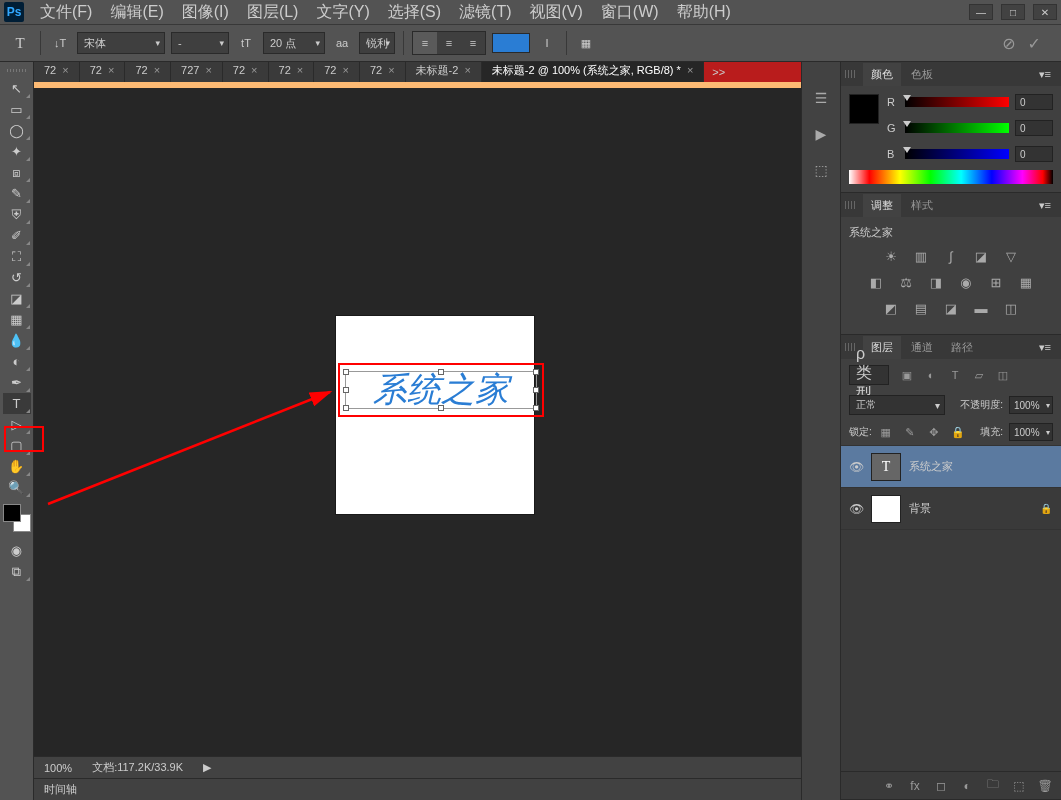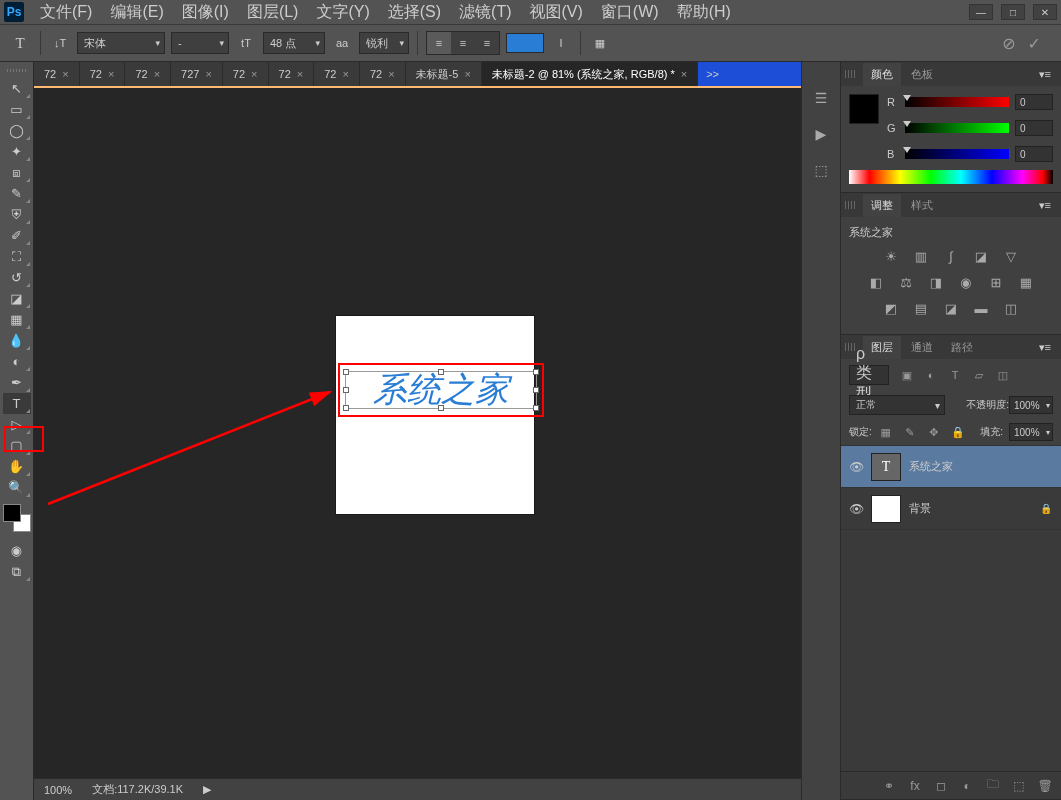--- a/index.html
+++ b/index.html
@@ -12,41 +12,41 @@
 .win-btn{width:24px;height:16px;border:1px solid #333;background:#424242;display:flex;align-items:center;justify-content:center;font-size:10px;cursor:pointer}
 .optionbar{height:38px;background:#535353;border-top:1px solid #383838;border-bottom:1px solid #2a2a2a;display:flex;align-items:center;padding:0 8px;gap:6px}
 .tool-icon{width:24px;height:24px;display:flex;align-items:center;justify-content:center;font-family:serif;font-size:15px}
 .divider{width:1px;height:24px;background:#383838;margin:0 2px}
 .swap-icon{width:22px;height:22px;display:flex;align-items:center;justify-content:center}
 .dropdown{height:22px;background:#3f3f3f;border:1px solid #2a2a2a;display:flex;align-items:center;padding:0 6px;color:#ccc;font-size:11px;position:relative;cursor:pointer}
 .dropdown::after{content:"▾";position:absolute;right:4px;font-size:9px}
 .dd-font{width:88px}
 .dd-style{width:58px}
 .dd-size{width:62px}
-.dd-aa{width:50px}
+.dd-aa{width:36px}
 .align-group{display:flex;border:1px solid #2a2a2a}
 .align-btn{width:24px;height:22px;background:#3f3f3f;display:flex;align-items:center;justify-content:center;cursor:pointer}
 .align-btn.active{background:#5a5a5a}
 .color-swatch{width:38px;height:20px;border:1px solid #2a2a2a;cursor:pointer}
 .opt-icon{width:22px;height:22px;display:flex;align-items:center;justify-content:center;cursor:pointer}
 .commit-group{display:flex;gap:12px;margin-left:auto;margin-right:12px}
 .commit-btn{font-size:16px;cursor:pointer;color:#999}
 .main-area{display:flex;height:calc(800px - 62px)}
 .toolbox{width:34px;background:#535353;border-right:1px solid #2a2a2a;display:flex;flex-direction:column;padding:4px 0;position:relative}
 .tool-grip{height:8px;display:flex;align-items:center;justify-content:center;margin-bottom:4px}
 .tool-grip::before{content:"";width:20px;height:3px;background:repeating-linear-gradient(90deg,#777 0 1px,transparent 1px 3px)}
 .tool{width:28px;height:21px;margin:0 auto;display:flex;align-items:center;justify-content:center;font-size:13px;cursor:pointer;position:relative;color:#ccc}
 .tool.active{background:#3a3a3a}
 .tool .corner{position:absolute;right:1px;bottom:1px;width:0;height:0;border-left:4px solid transparent;border-bottom:4px solid #888}
 .color-tools{margin-top:6px;position:relative;height:36px}
 .fg-bg{position:relative;width:28px;height:28px;margin:0 auto}
 .fg{position:absolute;width:18px;height:18px;background:#000;border:1px solid #888;z-index:2}
 .bg{position:absolute;width:18px;height:18px;background:#fff;border:1px solid #888;right:0;bottom:0}
 .doc-area{flex:1;background:#262626;display:flex;flex-direction:column;position:relative}
-.tab-strip{height:26px;background:#1d4ed8;display:flex;align-items:flex-end;border-bottom:2px solid #fdba74;overflow:hidden}
+.tab-strip{height:26px;background:#b91c1c;display:flex;align-items:flex-end;border-bottom:6px solid #fdba74;overflow:hidden}
 .doc-tab{height:24px;padding:0 10px;display:flex;align-items:center;gap:6px;background:#3a3a3a;border-right:1px solid #2a2a2a;font-size:11px;cursor:pointer;white-space:nowrap}
 .doc-tab.active{background:#262626;color:#fff}
 .close-x{font-size:11px;color:#999}
 .tab-overflow{padding:0 8px;color:#ccc;cursor:pointer;align-self:center}
 .canvas-wrap{flex:1;position:relative;overflow:hidden}
 .canvas{position:absolute;left:302px;top:228px;width:198px;height:198px;background:#fff;box-shadow:0 0 0 1px #1a1a1a}
 .text-box{position:absolute;left:304px;top:275px;width:206px;height:54px;border:2px solid red;display:flex;align-items:center;justify-content:center}
 .text-inner{border:1px solid #999;width:192px;height:38px;display:flex;align-items:center;justify-content:center;position:relative}
 .text-content{font-family:"SimSun",serif;font-size:34px;color:#2a7dd4;font-style:italic}
 .handle{position:absolute;width:6px;height:6px;background:#fff;border:1px solid #666}
@@ -80,21 +80,21 @@
 .spectrum{height:14px;margin-top:8px;background:linear-gradient(90deg,#fff 0%,#f00 10%,#ff0 25%,#0f0 40%,#0ff 55%,#00f 70%,#f0f 85%,#f00 95%,#000 100%)}
 .adjust-panel{padding:8px}
 .adjust-title{font-size:11px;margin-bottom:8px}
 .adjust-row{display:flex;justify-content:center;gap:12px;margin-bottom:10px}
 .adjust-icon{width:18px;height:16px;cursor:pointer;color:#aaa;font-size:13px;display:flex;align-items:center;justify-content:center}
 .layers-panel{flex:1;display:flex;flex-direction:column}
 .layers-toolbar{padding:6px 8px;display:flex;align-items:center;gap:6px}
 .layer-filter{height:20px;background:#333;border:1px solid #222;padding:0 6px;font-size:16px;display:flex;align-items:center;width:40px}
 .filter-icons{display:flex;gap:8px;margin-left:4px}
 .filter-icon{width:16px;height:16px;cursor:pointer;color:#999;font-size:11px;display:flex;align-items:center;justify-content:center}
-.layers-opts{padding:4px 8px;display:flex;align-items:center;font-size:10px}
+.layers-opts{padding:4px 8px;display:flex;align-items:center;gap:6px;font-size:10px}
 .blend-dd{width:96px;height:20px;background:#333;border:1px solid #222;padding:0 6px;display:flex;align-items:center;position:relative}
 .blend-dd::after{content:"▾";position:absolute;right:4px}
 .opacity-label{margin-left:auto}
 .pct-input{width:44px;height:18px;background:#333;border:1px solid #222;padding:0 4px;display:flex;align-items:center;font-size:10px;position:relative}
 .pct-input::after{content:"▾";position:absolute;right:2px;font-size:8px}
 .lock-row{padding:4px 8px;display:flex;align-items:center;gap:6px;font-size:10px;border-bottom:1px solid #333}
 .lock-icons{display:flex;gap:8px}
 .layer-list{flex:1;background:#3a3a3a;overflow:auto}
 .layer-item{height:42px;display:flex;align-items:center;padding:0 8px;gap:8px;border-bottom:1px solid #333;cursor:pointer}
 .layer-item.selected{background:#5b7aa0}
@@ -131,21 +131,21 @@
   </div>
 </div>
 
 <div class="optionbar">
   <div class="tool-icon">T</div>
   <div class="divider"></div>
   <div class="swap-icon">↓T</div>
   <div class="dropdown dd-font">宋体</div>
   <div class="dropdown dd-style">-</div>
   <div class="opt-icon">tT</div>
-  <div class="dropdown dd-size">48 点</div>
+  <div class="dropdown dd-size">20 点</div>
   <div class="opt-icon">aa</div>
   <div class="dropdown dd-aa">锐利</div>
   <div class="divider"></div>
   <div class="align-group">
     <div class="align-btn active">≡</div>
     <div class="align-btn">≡</div>
     <div class="align-btn">≡</div>
   </div>
   <div class="color-swatch" id="text-color" style="background: rgb(42, 125, 212);"></div>
   <div class="opt-icon">І</div>
@@ -219,25 +219,25 @@
         </div>
         <div class="doc-tab">
           <span>72</span>
           <span class="close-x">×</span>
         </div>
         <div class="doc-tab">
           <span>72</span>
           <span class="close-x">×</span>
         </div>
         <div class="doc-tab">
-          <span>未标题-5</span>
+          <span>未标题-2</span>
           <span class="close-x">×</span>
         </div>
         <div class="doc-tab active">
-          <span>未标题-2 @ 81% (系统之家, RGB/8) *</span>
+          <span>未标题-2 @ 100% (系统之家, RGB/8) *</span>
           <span class="close-x">×</span>
         </div>
         <div class="tab-overflow">&gt;&gt;</div>
       </div>
     <div class="canvas-wrap">
       <div class="canvas"></div>
       <div class="text-box">
         <div class="text-inner">
           <span class="text-content">系统之家</span>
           <div class="handle h-tl"></div>
@@ -254,23 +254,24 @@
         <defs>
             <marker id="ah" markerWidth="10" markerHeight="10" refX="8" refY="3" orient="auto">
               <path d="M0,0 L9,3 L0,6 Z" fill="red"></path>
             </marker>
           </defs>
         <line x1="14" y1="416" x2="296" y2="304" stroke="red" stroke-width="2.5" marker-end="url(#ah)"></line>
       </svg>
     </div>
     <div class="statusbar">
       <span>100%</span>
-      <span>文档:117.2K/39.1K</span>
+      <span>文档:117.2K/33.9K</span>
       <span>▶</span>
     </div>
+    <div class="timeline-bar">时间轴</div>
   </div>
 
   <div class="right-dock">
     <div class="dock-icon">☰</div>
     <div class="dock-icon">▶</div>
     <div class="dock-icon">⬚</div>
   </div>
 
   <div class="panels">
 

